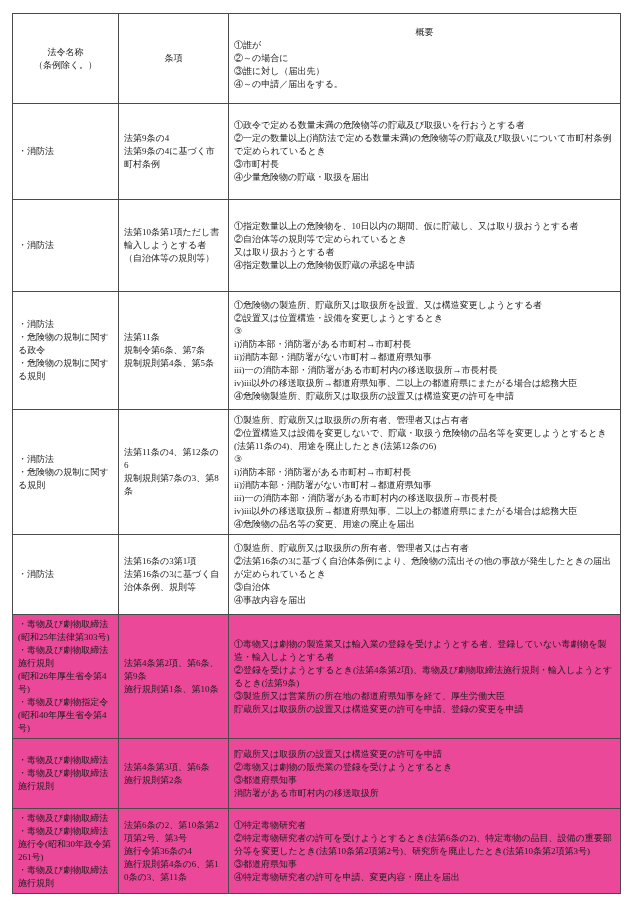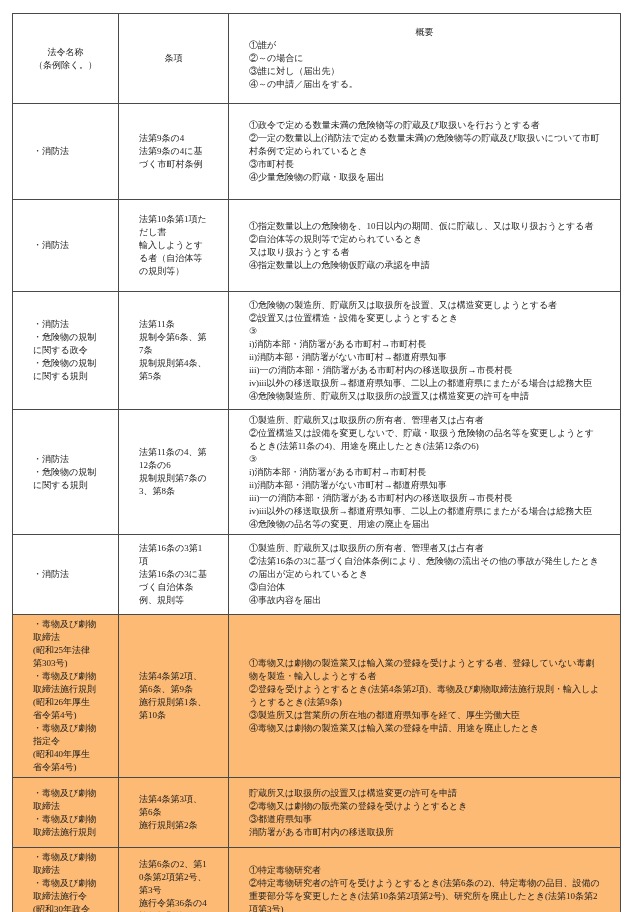--- a/index.html
+++ b/index.html
@@ -28,39 +28,39 @@
     line-height: 13px;
     margin-top: -1px;
   }
   table.proc col.col1 { width: 106px; }
   table.proc col.col2 { width: 110px; }
   table.proc col.col3 { width: 392px; }
 
   table.proc th, table.proc td {
     border: 1px solid #4a4a4a;
     vertical-align: middle;
-    padding: 3px 20px;
+    padding: 3px 5px;
     font-weight: normal;
     word-break: break-all;
   }
   thead tr { height: 90px; }
   th.c1, th.c2 { text-align: center; }
   th.c3h { text-align: left; }
   .sum-head { text-align: center; }
 
   tbody tr:nth-child(1) { height: 96px; }
   tbody tr:nth-child(2) { height: 92px; }
   tbody tr:nth-child(3) { height: 118px; }
   tbody tr:nth-child(4) { height: 125px; }
   tbody tr:nth-child(5) { height: 80px; }
   tbody tr:nth-child(6) { height: 97px; }
   tbody tr:nth-child(7) { height: 70px; }
   tbody tr:nth-child(8) { height: 85px; }
 
-  tbody tr.shaded td { background: #fdba74; }
+  tbody tr.shaded td { background: #ec4899; }
 
   .ln { white-space: normal; }
 </style>
 </head>
 <body>
 
 <div class="page">
 
 
   <table class="proc">
@@ -190,21 +190,21 @@
             <div class="ln">(昭和40年厚生省令第4号)</div>
           </td>
     <td class="c2">
             <div class="ln">法第4条第2項、第6条、第9条</div>
             <div class="ln">施行規則第1条、第10条</div>
           </td>
     <td class="c3">
             <div class="ln">①毒物又は劇物の製造業又は輸入業の登録を受けようとする者、登録していない毒劇物を製造・輸入しようとする者</div>
             <div class="ln">②登録を受けようとするとき(法第4条第2項)、毒物及び劇物取締法施行規則・輸入しようとするとき(法第9条)</div>
             <div class="ln">③製造所又は営業所の所在地の都道府県知事を経て、厚生労働大臣</div>
-            <div class="ln">④毒物又は劇物の製造業又は輸入業の登録を申請、用途を廃止したとき</div>
+            <div class="ln">貯蔵所又は取扱所の設置又は構造変更の許可を申請、登録の変更を申請</div>
           </td>
   </tr>
 
   <tr class="shaded">
     <td class="c1">
             <div class="ln">・毒物及び劇物取締法</div>
             <div class="ln">・毒物及び劇物取締法施行規則</div>
           </td>
     <td class="c2">
             <div class="ln">法第4条第3項、第6条</div>

